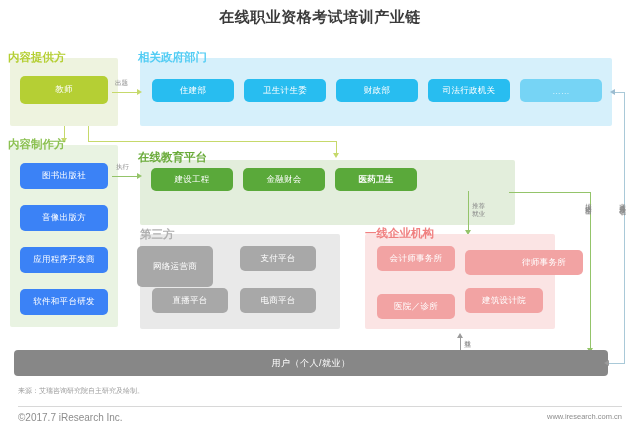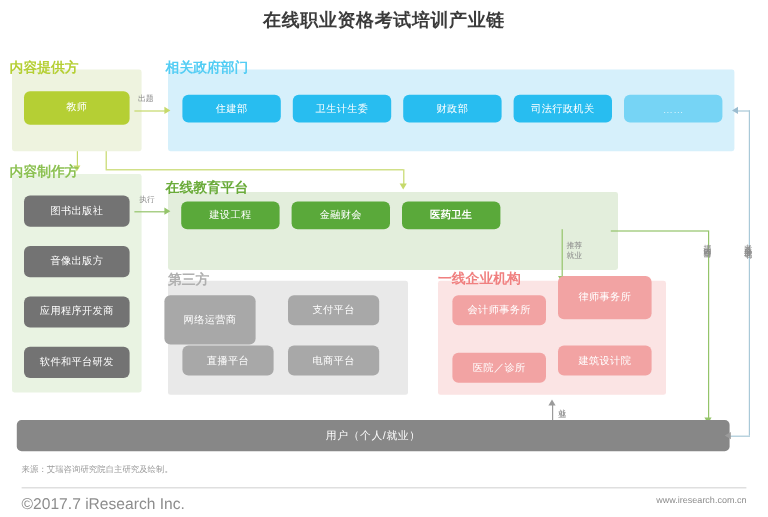--- a/index.html
+++ b/index.html
@@ -30,21 +30,21 @@
     letter-spacing:.3px;
   }
 
   
   .p-lime   {background:#eef3df;}
   .c-lime   {background:#b5cf34;}
   .p-blue   {background:#d6f0fb;}
   .c-blue   {background:#28bdf0;}
   .c-blue-l {background:#76d4f5;}
   .p-green  {background:#e9f3e2;}
-  .c-green  {background:#737373;}
+  .c-green  {background:#3b82f6;}
   .p-green2 {background:#e3eedc;}
   .c-green2 {background:#5aa93a;}
   .p-gray   {background:#e9e9e9;}
   .c-gray   {background:#a8a8a8;}
   .p-red    {background:#fbe4e4;}
   .c-red    {background:#f2a3a3;}
 
   .lbl-lime {color:#b5cf34;}
   .lbl-blue {color:#53cdf4;}
   .lbl-green{color:#8cc152;}
@@ -84,21 +84,21 @@
   .edge-label.two{white-space:normal;width:16px;}
   .vert-label{
     position:absolute;font-size:6.5px;color:#8a8a8a;
     writing-mode:vertical-rl;text-orientation:upright;letter-spacing:1px;
     line-height:1;
   }
 
   
   .source{position:absolute;left:18px;top:386px;font-size:7px;color:#9b9b9b;}
   .rule{position:absolute;left:18px;top:406px;width:604px;height:1px;background:#d8d8d8;}
-  .copy{position:absolute;left:18px;top:412px;font-size:13px;color:#8d8d8d;}
+  .copy{position:absolute;left:18px;top:412px;font-size:10px;color:#8d8d8d;}
   .site{position:absolute;right:18px;top:412px;font-size:7.5px;color:#8d8d8d;}
 </style>
 </head>
 <body>
 
 <div id="page">
 
   <div class="title">在线职业资格考试培训产业链</div>
 
   <div class="panel p-lime" style="left:10px;top:58px;width:108px;height:68px;"></div>
@@ -154,21 +154,21 @@
   <div class="panel p-gray" style="left:140px;top:234px;width:200px;height:95px;"></div>
   <div class="panel-label lbl-gray" style="left:140px;top:229px;">第三方</div>
   <div class="chip c-gray" style="left:137px;top:246px;width:76px;height:41px;">网络运营商</div>
   <div class="chip c-gray" style="left:240px;top:246px;width:76px;height:25px;">支付平台</div>
   <div class="chip c-gray" style="left:152px;top:288px;width:76px;height:25px;">直播平台</div>
   <div class="chip c-gray" style="left:240px;top:288px;width:76px;height:25px;">电商平台</div>
 
   <div class="panel p-red" style="left:365px;top:234px;width:190px;height:95px;"></div>
   <div class="panel-label lbl-red" style="left:365px;top:228px;">一线企业机构</div>
   <div class="chip c-red" style="left:377px;top:246px;width:78px;height:25px;">会计师事务所</div>
-  <div class="chip c-red" style="left:465px;top:230px;width:78px;height:36px;">律师事务所</div>
+  <div class="chip c-red" style="left:465px;top:250px;width:78px;height:25px;padding-left:40px;">律师事务所</div>
   <div class="chip c-red" style="left:377px;top:294px;width:78px;height:25px;font-family:Liberation Serif, serif;">医院／诊所</div>
   <div class="chip c-red" style="left:465px;top:288px;width:78px;height:25px;">建筑设计院</div>
 
   <div class="ln ln-v col-gray" style="left:460px;top:337px;width:1px;height:18px;"></div>
   <div class="arrow ar-u-gray" style="left:457px;top:333px;"></div>
   <div class="vert-label" style="left:464px;top:335px;height:22px;">就业</div>
 
   <div class="users-bar" style="left:14px;top:350px;width:594px;height:26px;">用户（个人/就业）</div>
 
   <div class="ln ln-h col-blue" style="left:608px;top:363px;width:17px;"></div>

